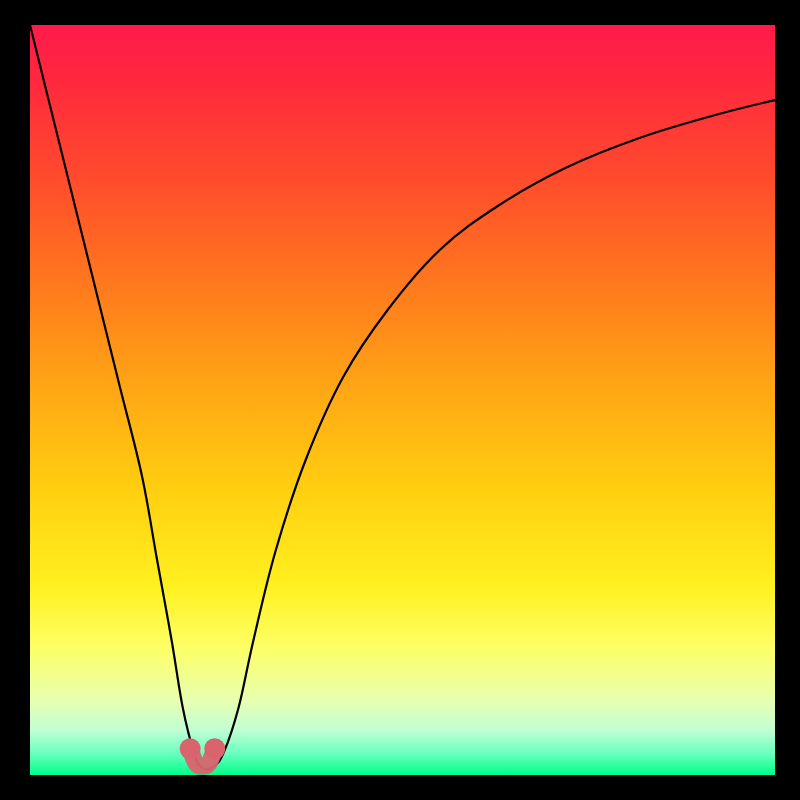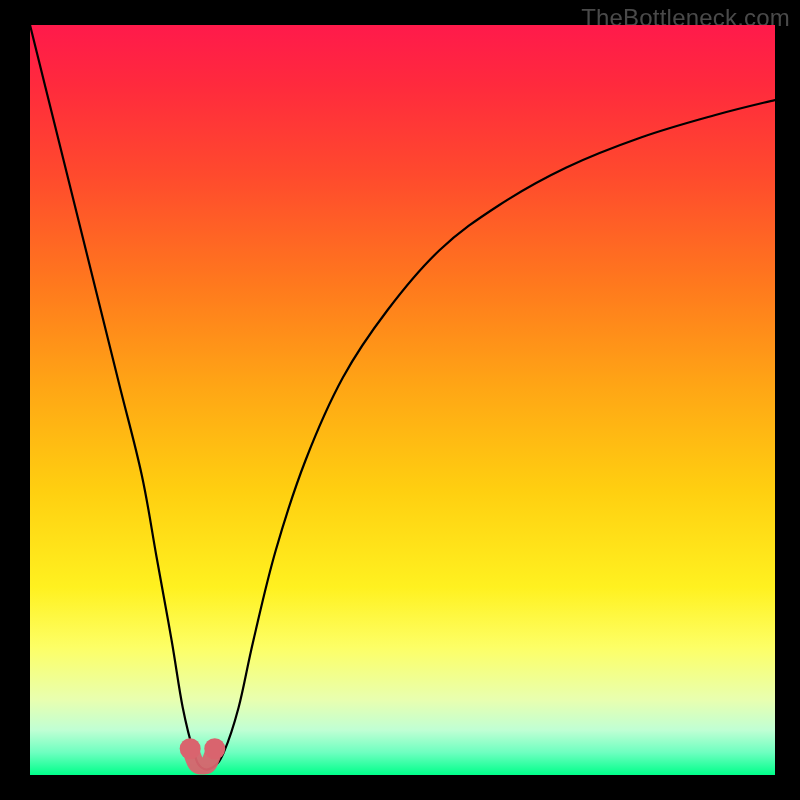--- a/index.html
+++ b/index.html
@@ -53,21 +53,20 @@
     left: 0;
     top: 0;
     width: 745px;
     height: 750px;
   }
 </style>
 </head>
 <body>
 
 <div class="chart-outer">
-  <div class="watermark">TheBottleneck.com</div>
   <div class="plot-area">
     <svg class="curve" viewBox="0 0 745 750" preserveAspectRatio="none">
       <path id="main-curve" fill="none" stroke="#000000" stroke-width="2.2" stroke-linecap="round" stroke-linejoin="round" d="M 0 0 C 4.023 16.2, 14.303999999999998 57.6, 22.349999999999998 90 C 30.395999999999997 122.4, 36.653999999999996 147.6, 44.699999999999996 180 C 52.745999999999995 212.4, 59.004 237.6, 67.05 270 C 75.096 302.4, 81.35399999999998 327.6, 89.39999999999999 360 C 97.446 392.4, 105.045 418.95, 111.75 450 C 118.455 481.05, 121.286 502.8, 126.65 532.5 C 132.014 562.2, 136.8565 588, 141.55 615 C 146.2435 642, 148.702 662.25, 152.725 682.5 C 156.748 702.75, 160.5475 716.7, 163.9 727.5 C 167.2525 738.3, 167.9975 739.8, 171.35 742.5 C 174.7025 745.2, 178.502 745.2, 182.525 742.5 C 186.548 739.8, 189.00650000000002 738.3, 193.70000000000002 727.5 C 198.39350000000002 716.7, 203.23600000000002 702.75, 208.60000000000002 682.5 C 213.96400000000003 662.25, 216.795 643.35, 223.5 615 C 230.205 586.65, 236.46300000000002 557.4, 245.85000000000002 525 C 255.23700000000002 492.6, 263.58099999999996 466.05, 275.65 435 C 287.719 403.95, 298.149 379.5, 312.9 352.5 C 327.65099999999995 325.5, 340.167 307.95, 357.59999999999997 285 C 375.03299999999996 262.05, 389.63500000000005 243.9, 409.75000000000006 225 C 429.86500000000007 206.1, 446.55300000000005 194.85, 469.35 180 C 492.147 165.15, 510.921 154.65, 536.4 142.5 C 561.879 130.35, 584.0799999999999 121.95, 610.9 112.5 C 637.72 103.05, 661.262 96.75, 685.4 90 C 709.538 83.25, 734.272 77.7, 745 75"></path>
       <path id="highlight-curve" fill="none" stroke="#d9646e" stroke-width="17" stroke-linecap="round" stroke-linejoin="round" opacity="0.95" d="M 160.175 723.75 C 161.2478 726.45, 163.8553 735.645, 166.135 738.75 C 168.41469999999998 741.855, 170.56029999999998 741, 172.83999999999997 741 C 175.11969999999997 741, 176.65439999999998 741.855, 178.79999999999998 738.75 C 180.94559999999998 735.645, 183.6872 726.45, 184.76 723.75"></path>
       <g id="highlight-dots">
           <circle cx="160.175" cy="723.75" r="10.5" fill="#d9646e"></circle>
           <circle cx="184.76" cy="723.75" r="10.5" fill="#d9646e"></circle>
         </g>
     </svg>
   </div>

